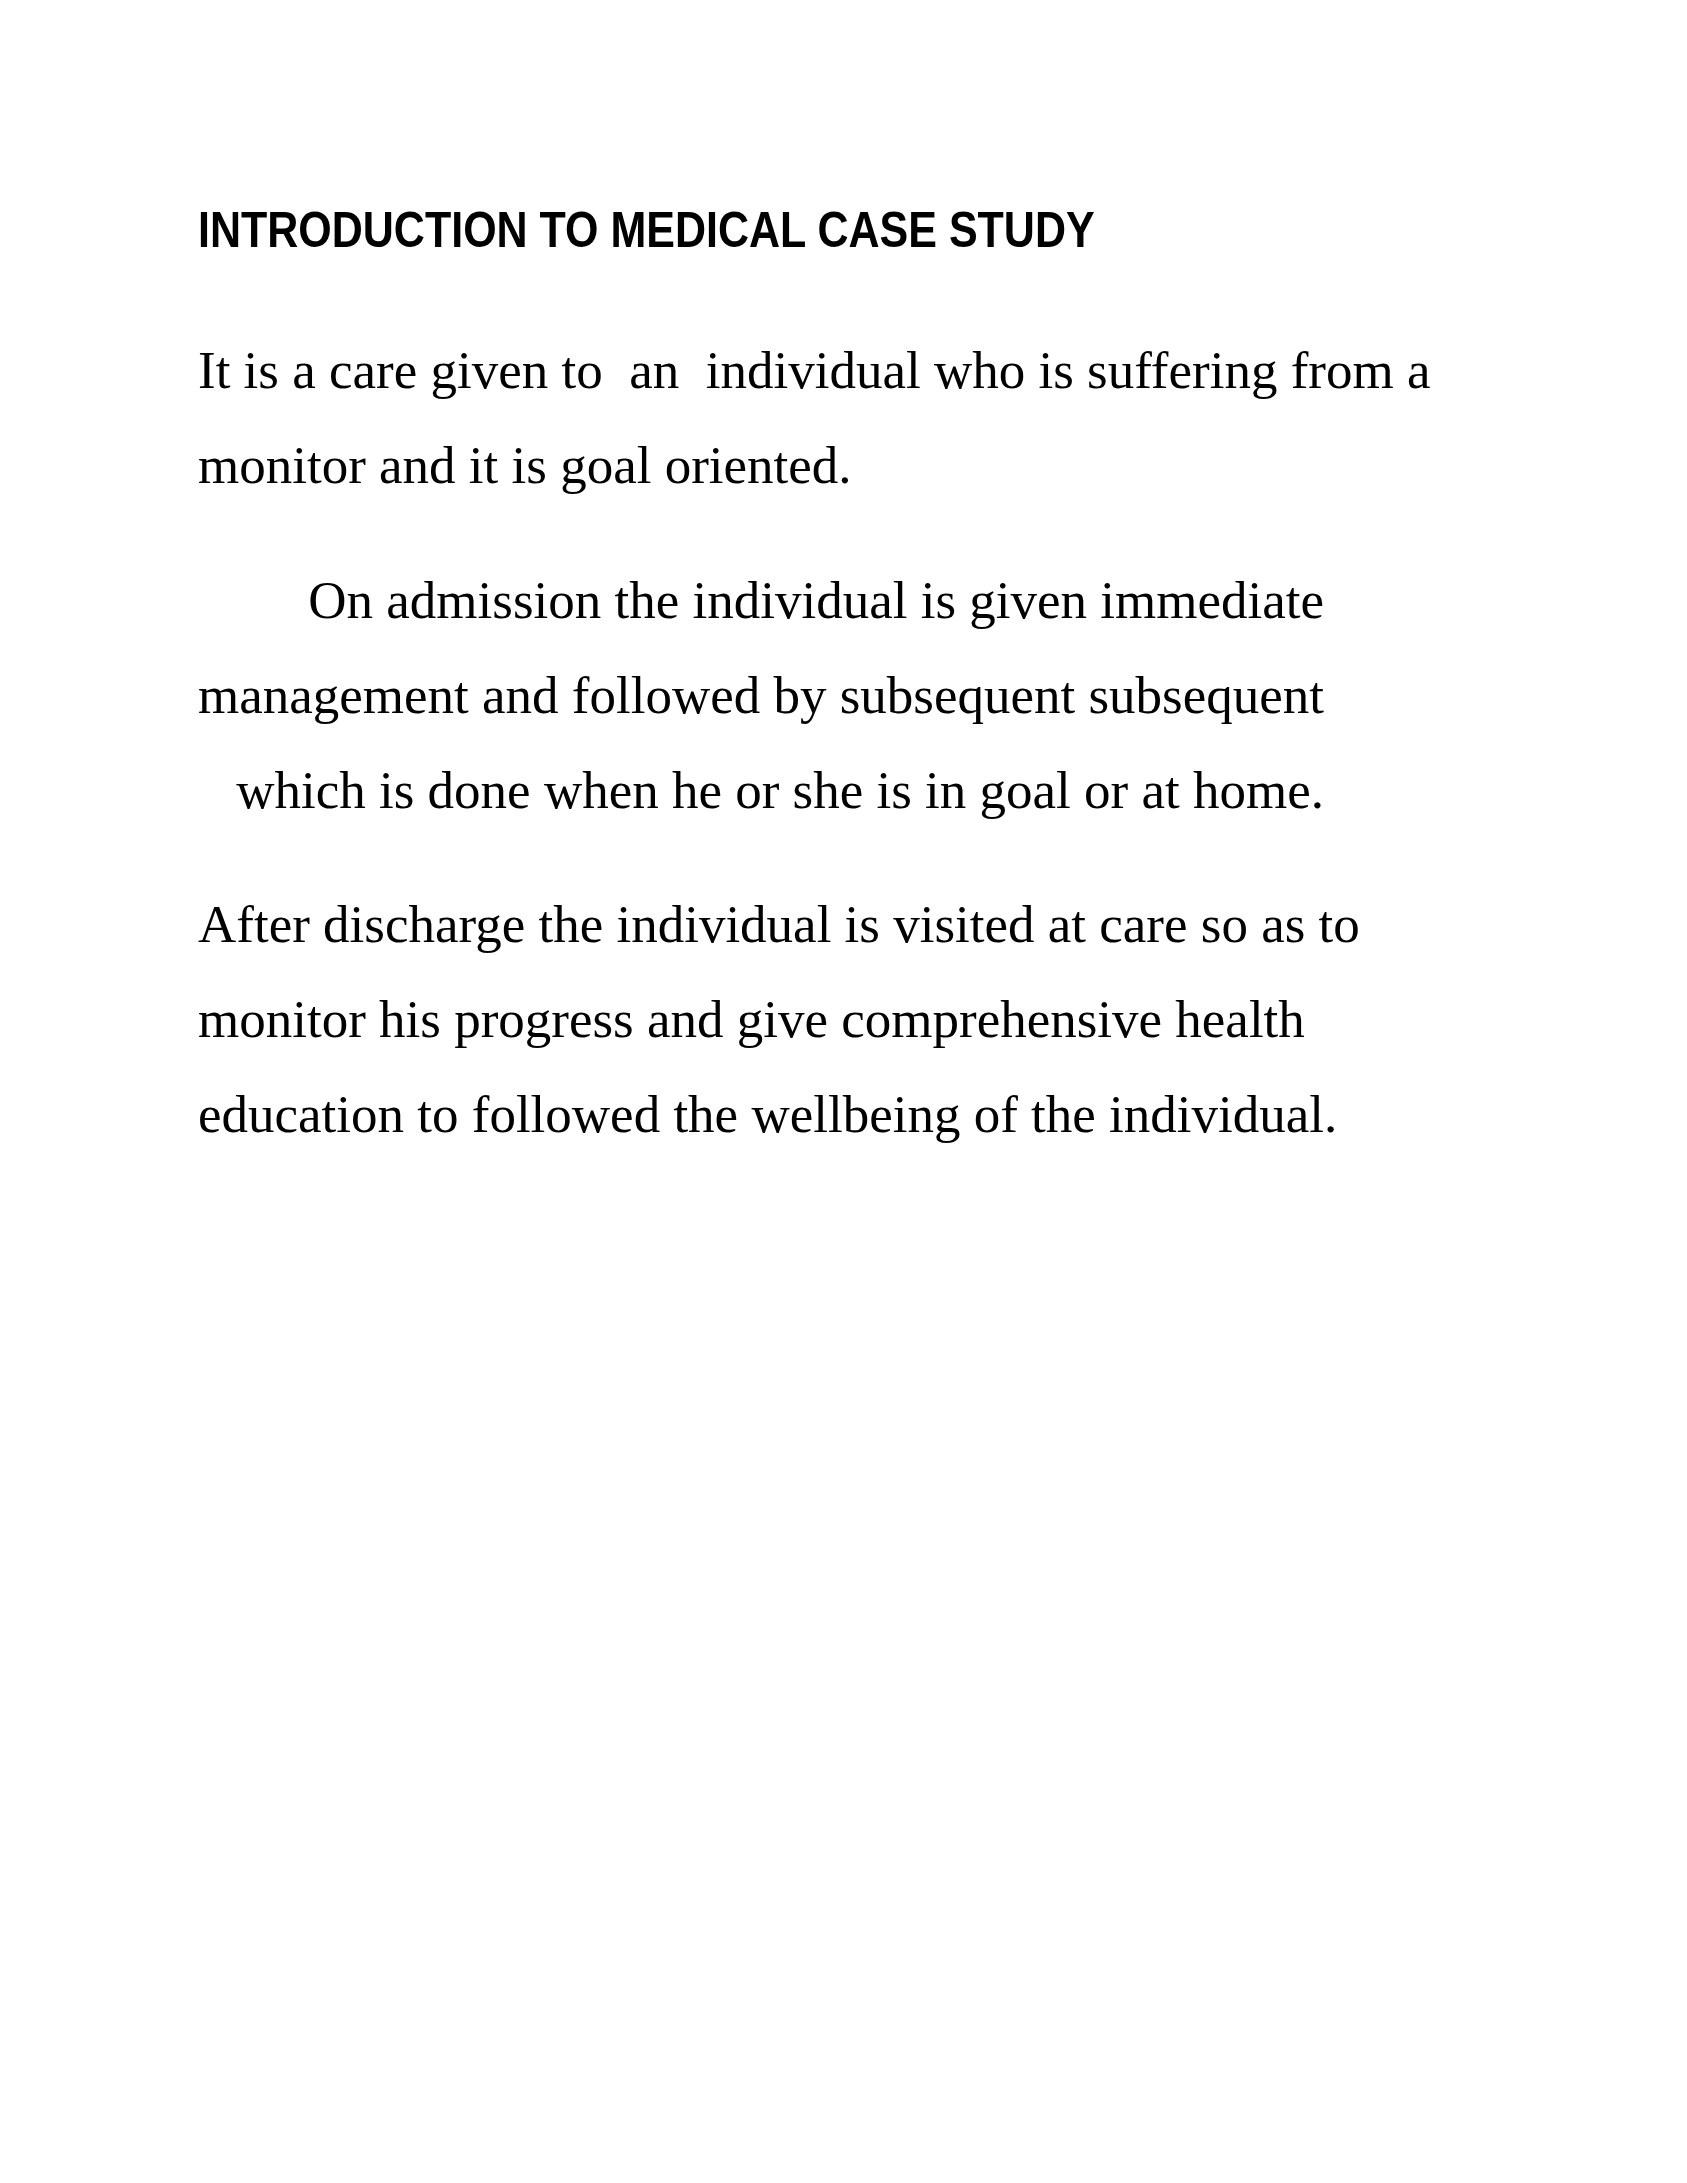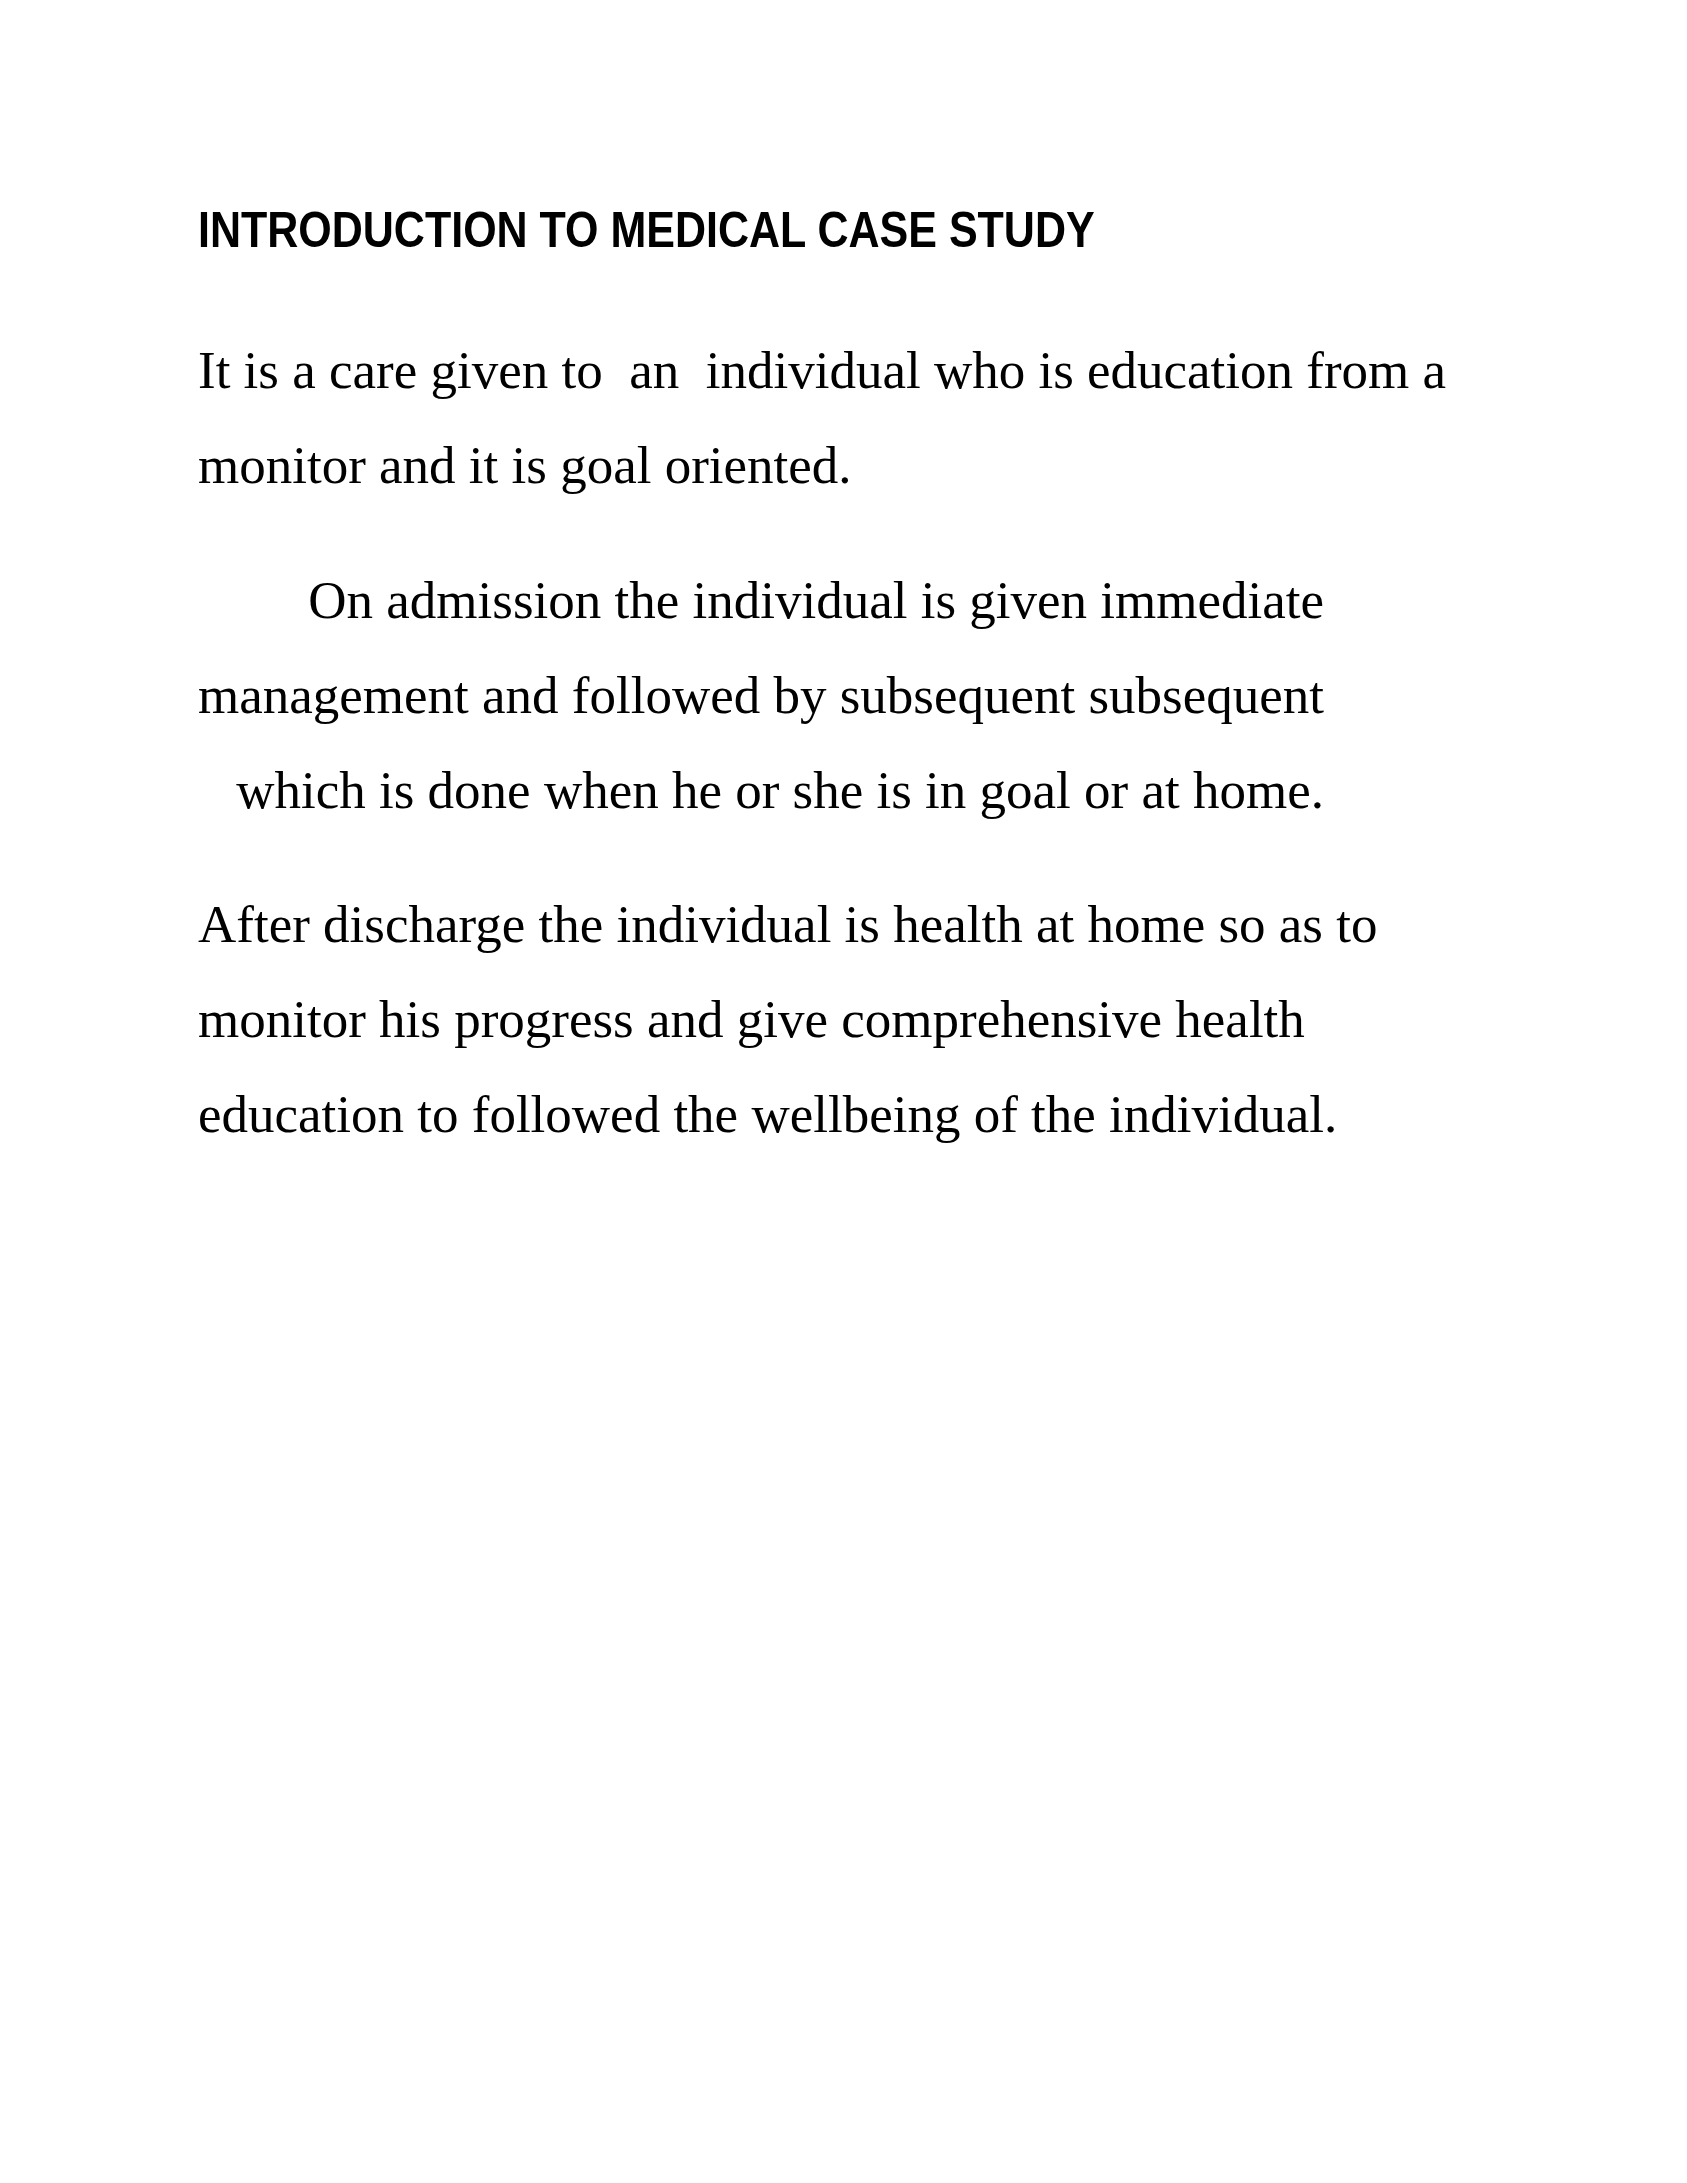--- a/index.html
+++ b/index.html
@@ -53,30 +53,30 @@
     #para-3 { top: 877px; }
   </style>
 </head>
 <body>
 
 <div class="page">
 
   <h1 class="heading">INTRODUCTION TO MEDICAL CASE STUDY</h1>
 
   <p class="body-text" id="para-1">
-    <span class="line" style="white-space: pre;">It is a care given to  an  individual who is education from a</span>
+    <span class="line" style="white-space: pre;">It is a care given to  an  individual who is suffering from a</span>
     <span class="line">monitor and it is goal oriented.</span>
   </p>
 
   <p class="body-text" id="para-2">
     <span class="line">On admission the individual is given immediate</span>
     <span class="line">management and followed by subsequent subsequent</span>
     <span class="line">which is done when he or she is in goal or at home.</span>
   </p>
 
   <p class="body-text" id="para-3">
-    <span class="line">After discharge the individual is health at home so as to</span>
+    <span class="line">After discharge the individual is visited at care so as to</span>
     <span class="line">monitor his progress and give comprehensive health</span>
     <span class="line">education to followed the wellbeing of the individual.</span>
   </p>
 
 </div>
 
 
 </body></html>

